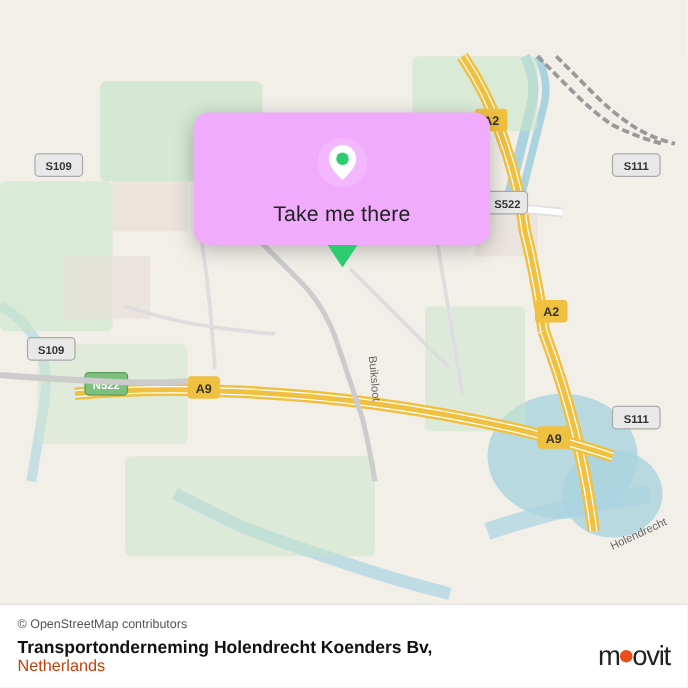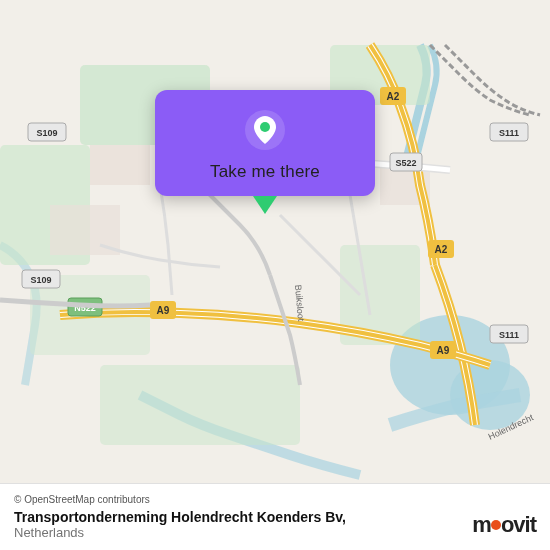--- a/index.html
+++ b/index.html
@@ -24,22 +24,22 @@
       position: absolute;
       top: 0; left: 0;
       width: 100%; height: 100%;
     }
 
     
     #popup {
       position: absolute;
       top: 90px;
       left: 155px;
-      width: 220px;
-      background: #8b5cf6;
+      width: 237px;
+      background: #f0abfc;
       border-radius: 12px;
       padding: 18px 16px 14px 16px;
       display: flex;
       flex-direction: column;
       align-items: center;
       box-shadow: 0 4px 16px rgba(0,0,0,0.25);
       z-index: 10;
     }
 
     #popup::after {
@@ -87,30 +87,30 @@
 
     #business-name {
       font-size: 14px;
       font-weight: 600;
       color: #111;
       display: block;
     }
 
     #business-country {
       font-size: 13px;
-      color: #737373;
+      color: #c2410c;
       display: block;
     }
 
     #moovit-logo {
       position: absolute;
       right: 14px;
       bottom: 12px;
       font-size: 22px;
-      font-weight: 700;
+      font-weight: 400;
       color: #222;
       letter-spacing: -1px;
     }
 
     #moovit-dot {
       display: inline-block;
       width: 10px;
       height: 10px;
       background: #e94e1b;
       border-radius: 50%;

